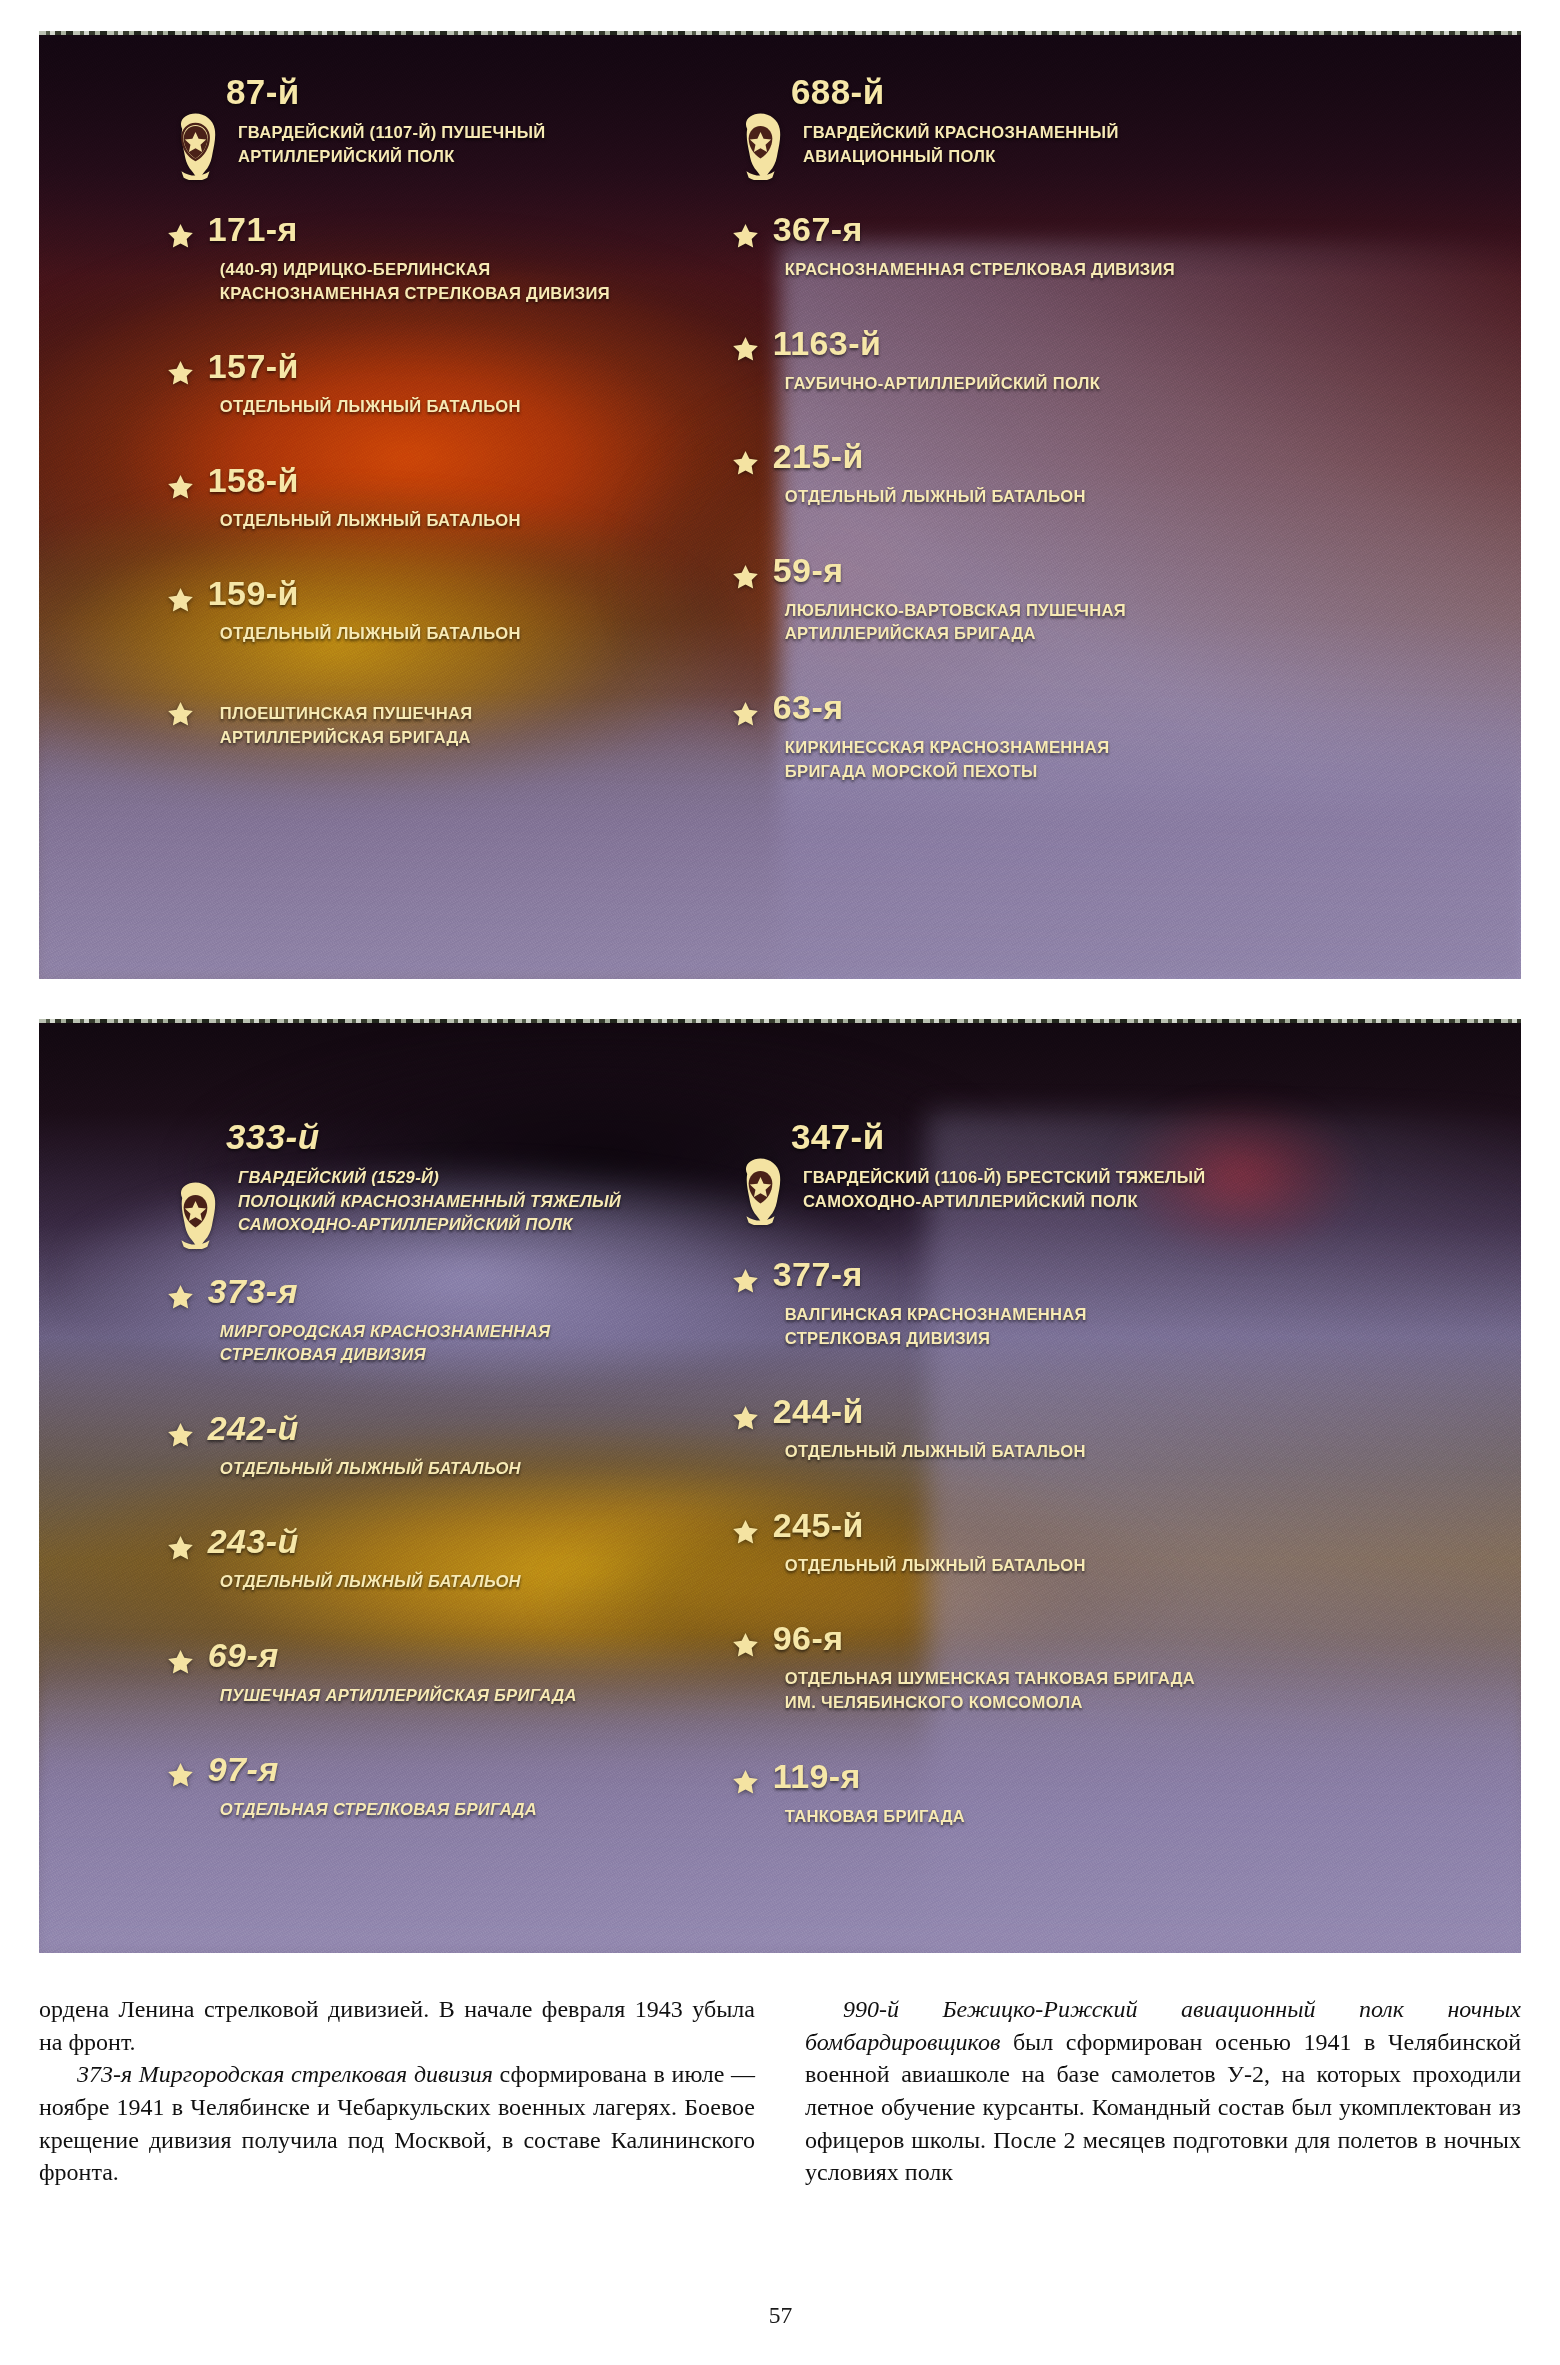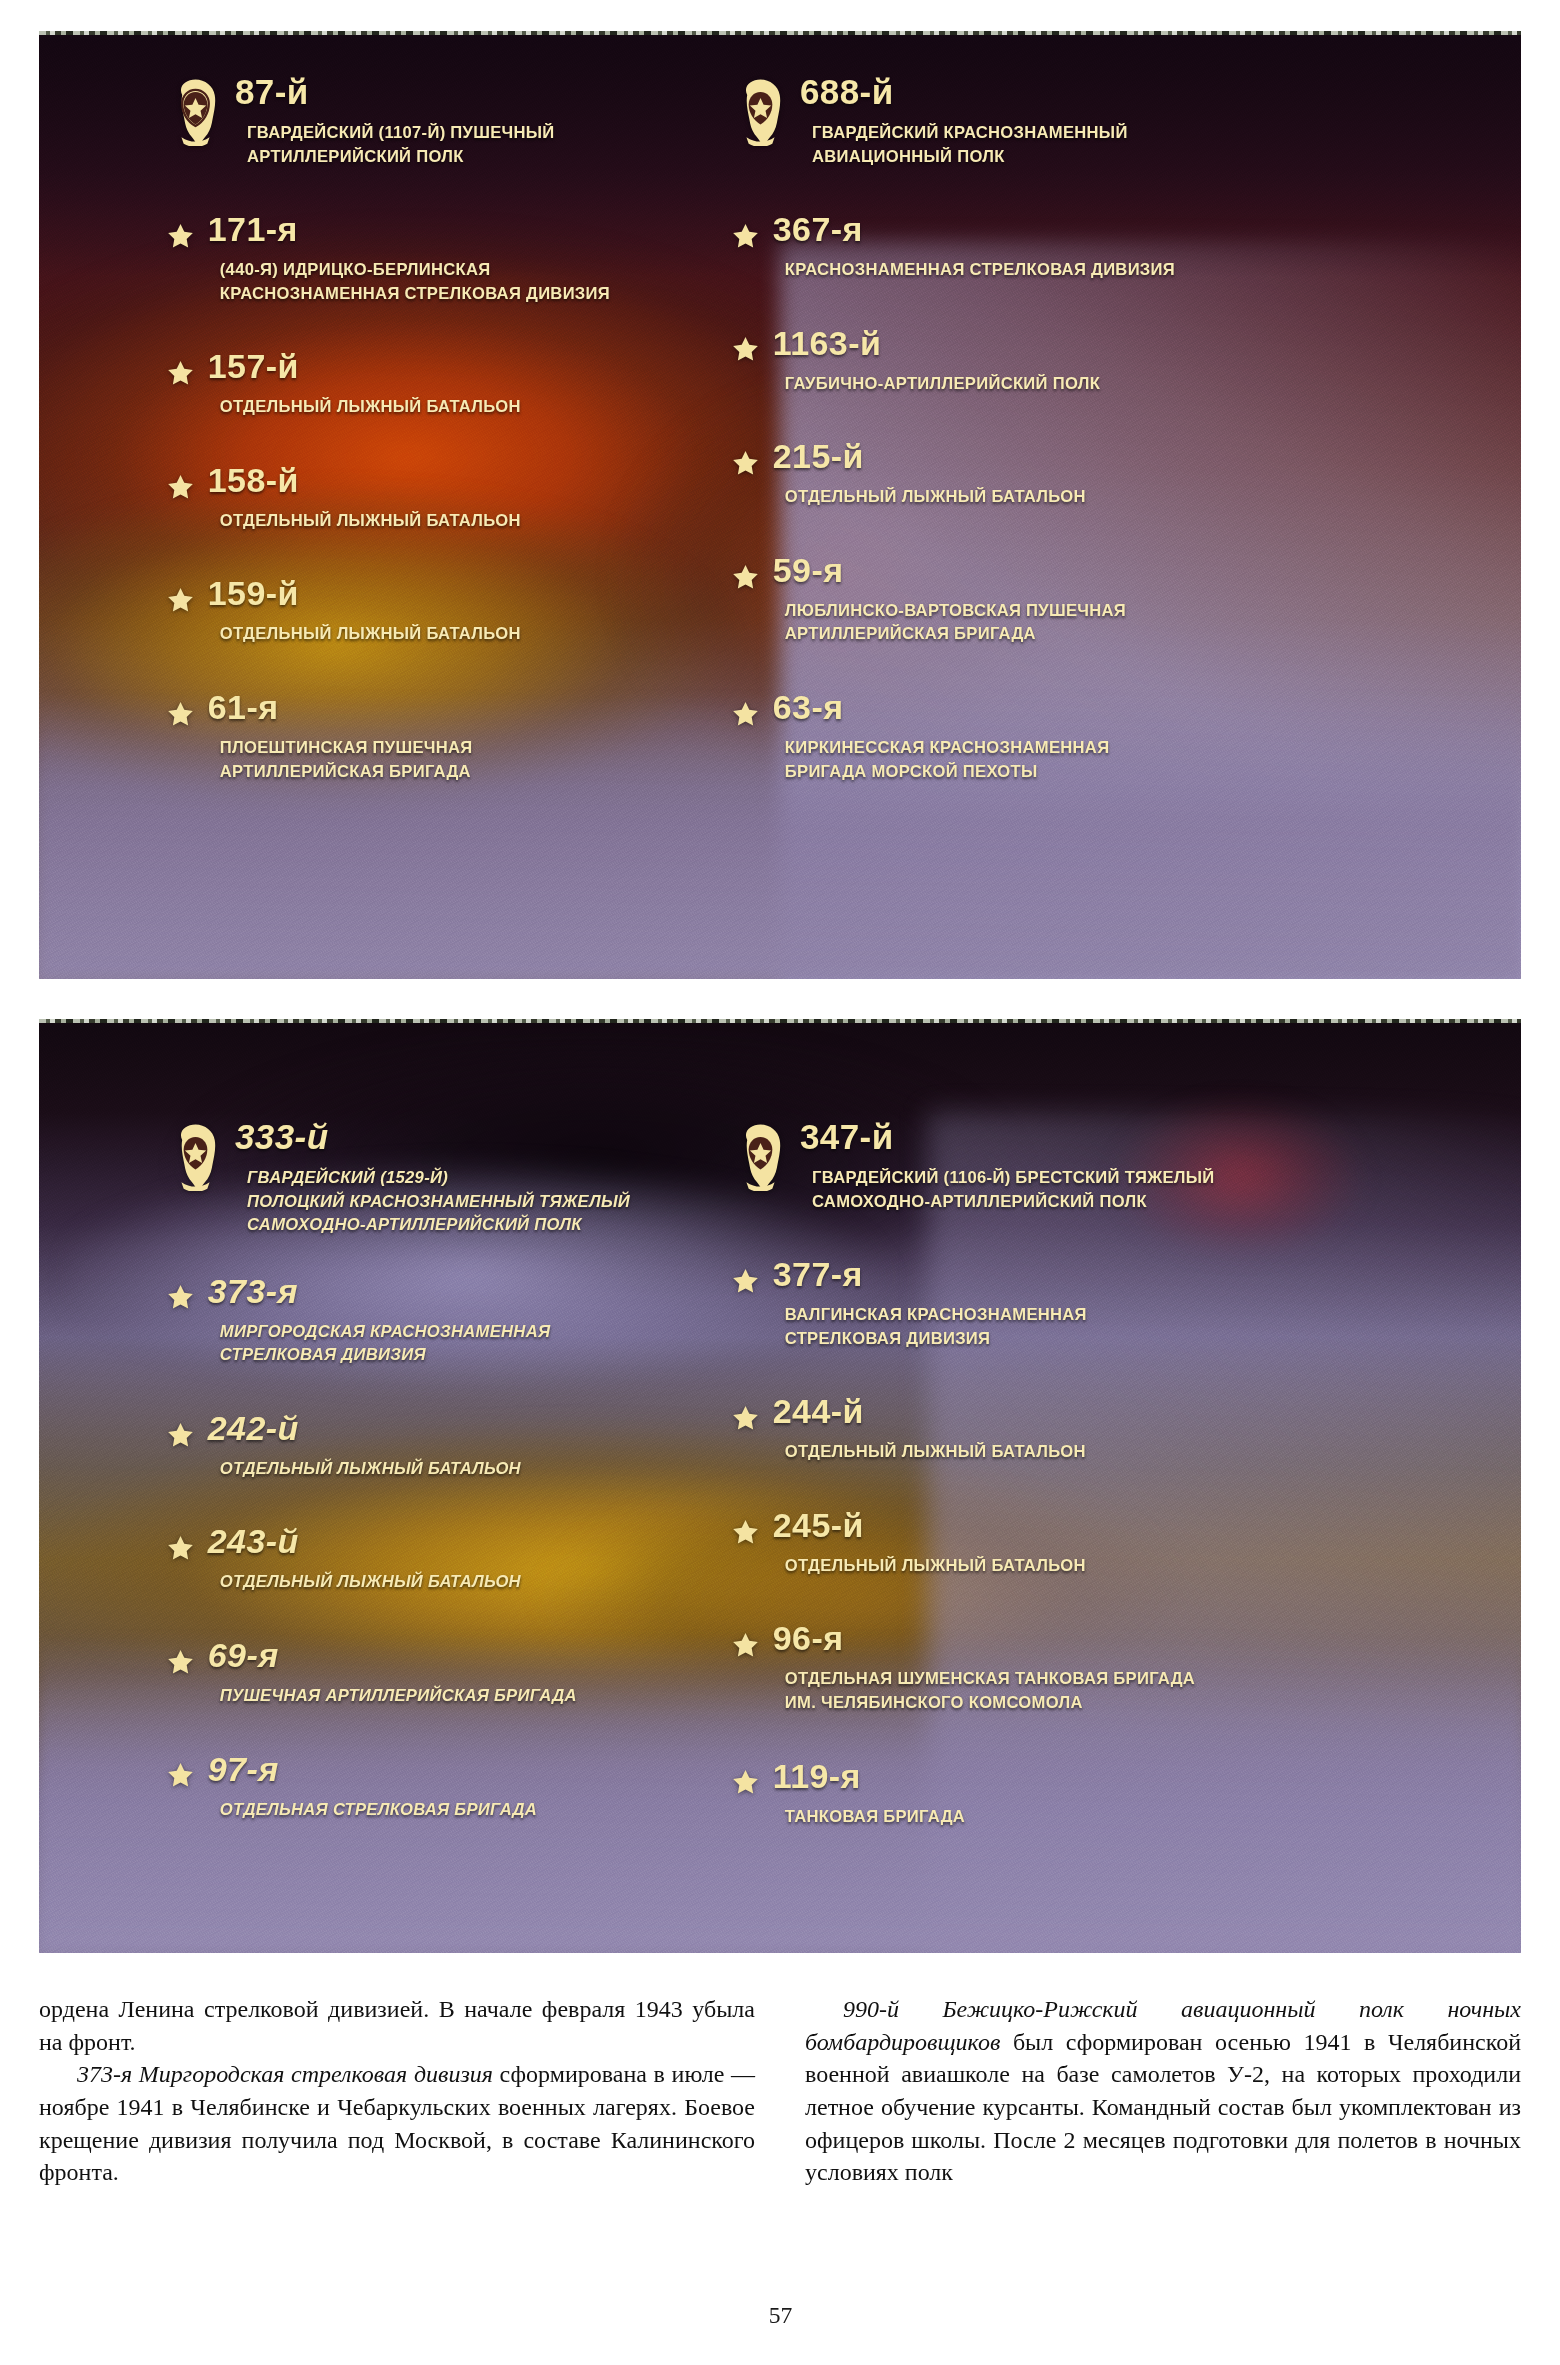--- a/index.html
+++ b/index.html
@@ -166,21 +166,21 @@
     letter-spacing: 0.3px;
     color: #f7eab4;
     text-transform: uppercase;
     line-height: 1.42;
     text-shadow: 0 1.5px 3px rgba(0,0,0,.6);
     margin: 12px;
     white-space: pre-line;
   }
 
   
-  .unit-head { display: flex; align-items: flex-start; gap: 12px; }
+  .unit-head { display: flex; align-items: flex-end; gap: 3px; }
   .unit-head .badge { flex: 0 0 auto; margin-top: 4.4px; }
   .unit-head .unit-num { font-size: 35px; }
 
   
   .unit-star { display: flex; align-items: flex-start; gap: 14.8px; }
   .unit-star .star { flex: 0 0 auto; margin-top: 11.8px; }
   .unit-star .unit-body { flex: 1 1 auto; }
 
   .star svg, .badge svg { display: block; filter: drop-shadow(0 1.5px 2.2px rgba(0,0,0,.5)); }
 
@@ -316,21 +316,20 @@
 
       <div class="gap-lg"></div>
 
       <div class="unit unit-star">
         <span class="star">
           <svg width="25" height="24" viewBox="0 0 34 33">
               <path fill="#f4e3a2" d="M17 0l5.2 10.6L34 12.3l-8.5 8.3 2 11.8L17 26.8 6.5 32.4l2-11.8L0 12.3l11.8-1.7z"></path>
             </svg>
         </span>
         <div class="unit-body">
-          <div class="unit-num">61-я</div>
           <div class="unit-desc">ПЛОЕШТИНСКАЯ ПУШЕЧНАЯ
 АРТИЛЛЕРИЙСКАЯ БРИГАДА</div>
         </div>
       </div>
     </div>
 
     <div class="col col-right">
 
       <div class="unit unit-head">
         <span class="badge">

